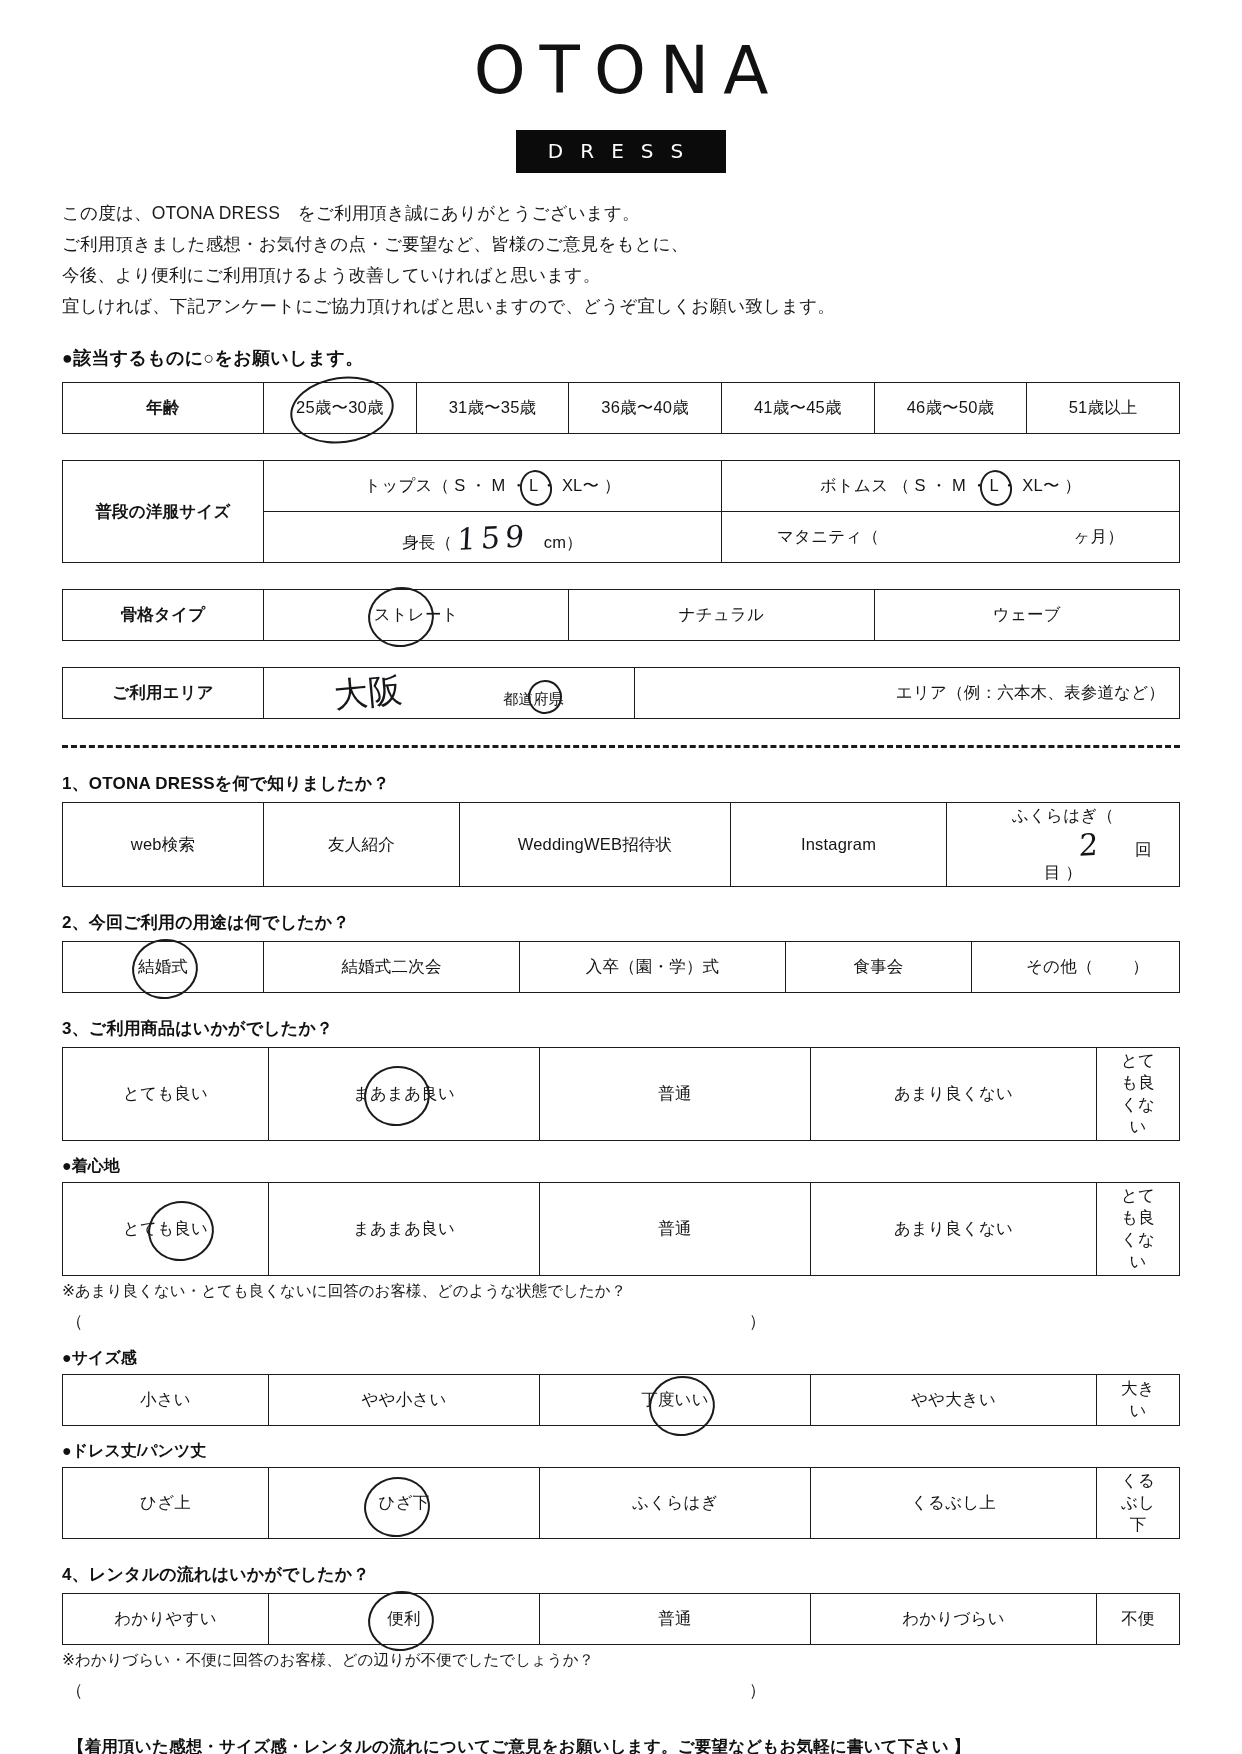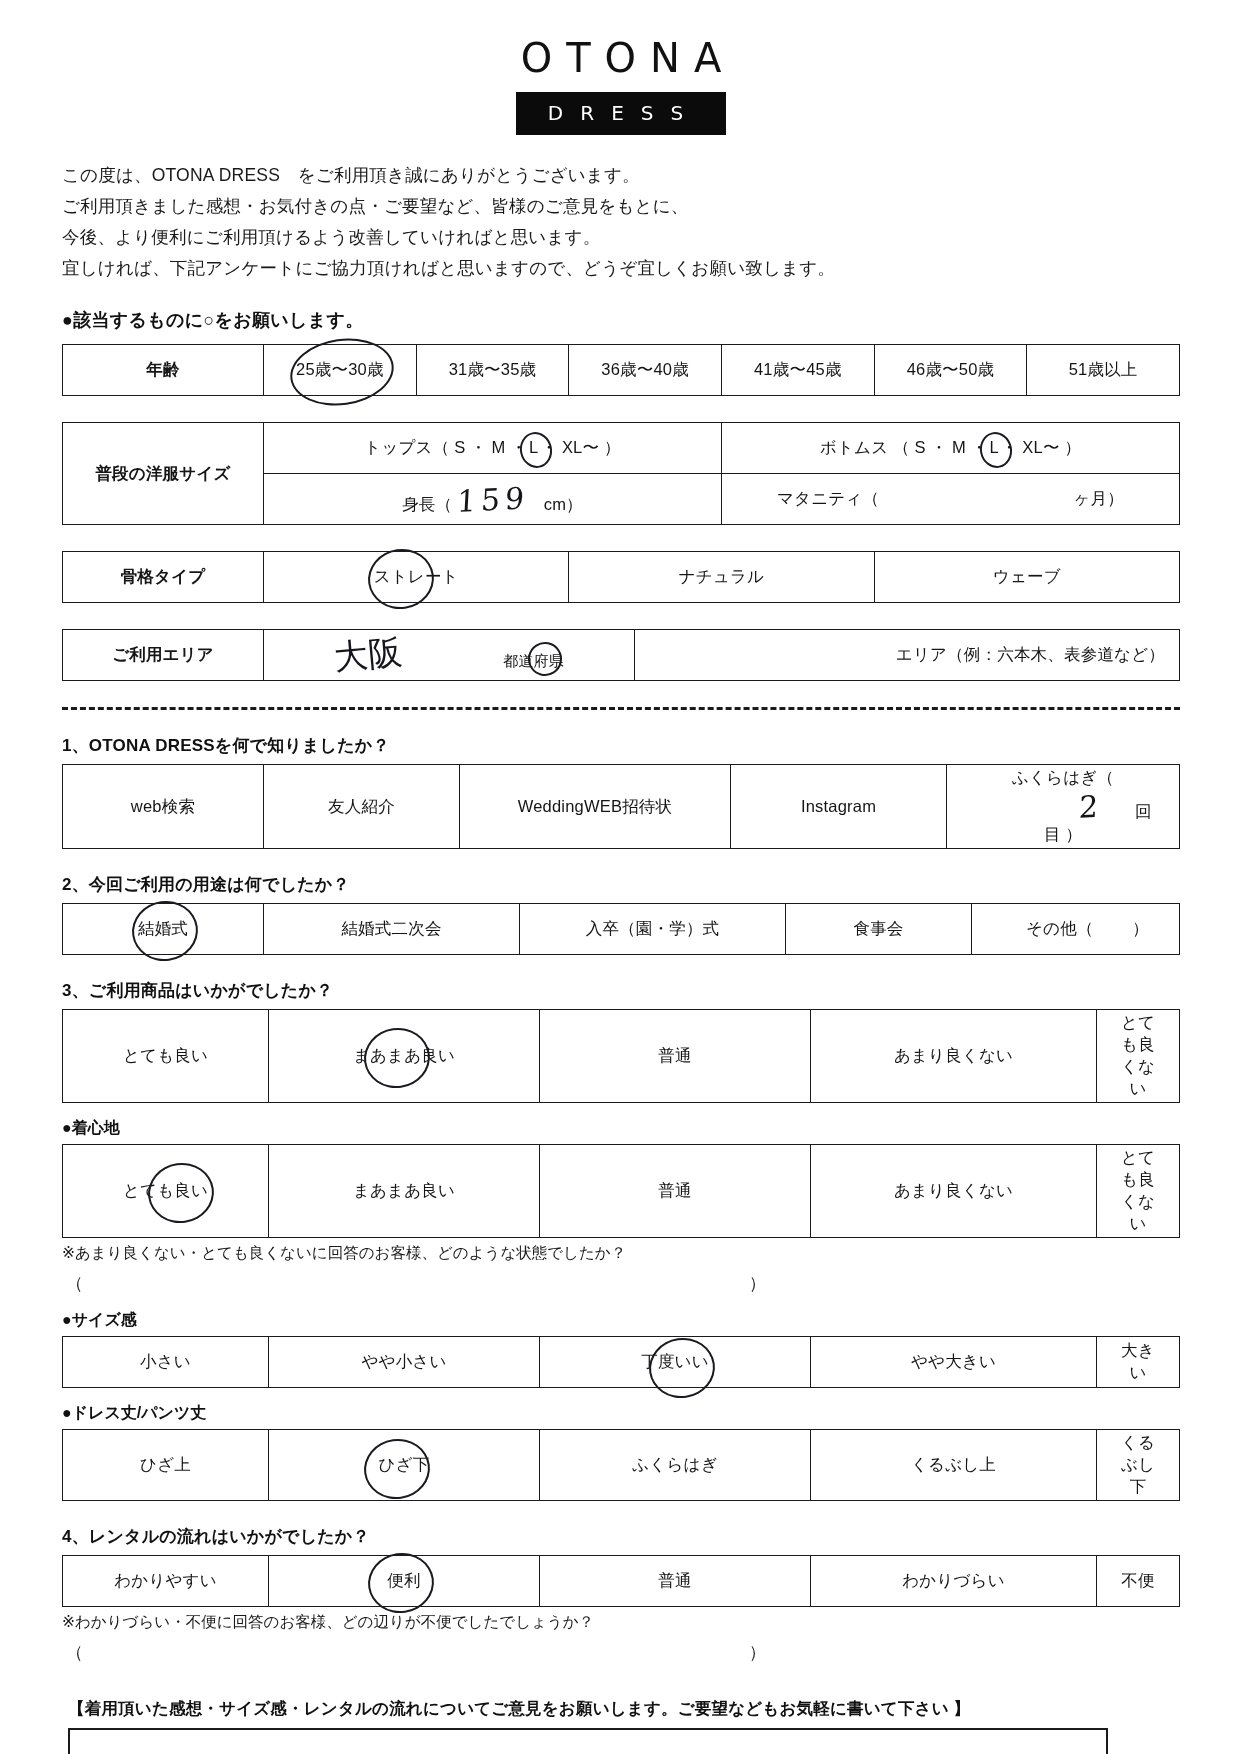--- a/index.html
+++ b/index.html
@@ -24,32 +24,32 @@
   }
 
   
   .logo-block {
     width: 100%;
     text-align: center;
     padding-top: 38px;
   }
   .logo-otona {
     font-family: "DejaVu Sans", sans-serif;
-    font-size: 40px;
+    font-size: 66px;
     letter-spacing: 14px;
     font-weight: 400;
     color: #111;
     line-height: 1.0;
     padding-left: 14px;
   }
   .logo-dress-wrap {
     display: inline-block;
     background: #0b0b0b;
     color: #ffffff;
-    margin-top: 14px;
+    margin-top: 26px;
     padding: 9px 26px 10px 32px;
   }
   .logo-dress {
     font-family: "DejaVu Sans", sans-serif;
     font-size: 20px;
     letter-spacing: 17px;
     font-weight: 400;
   }
 
   

